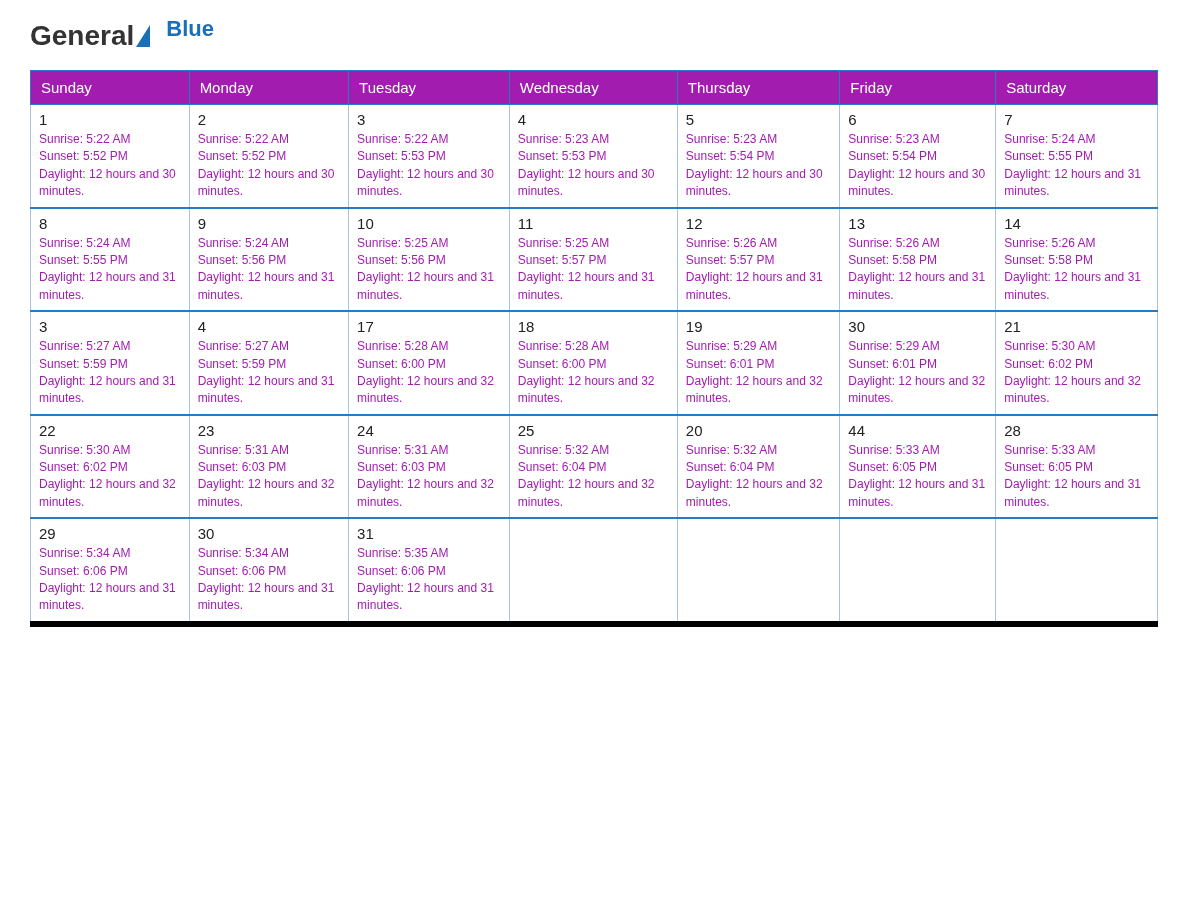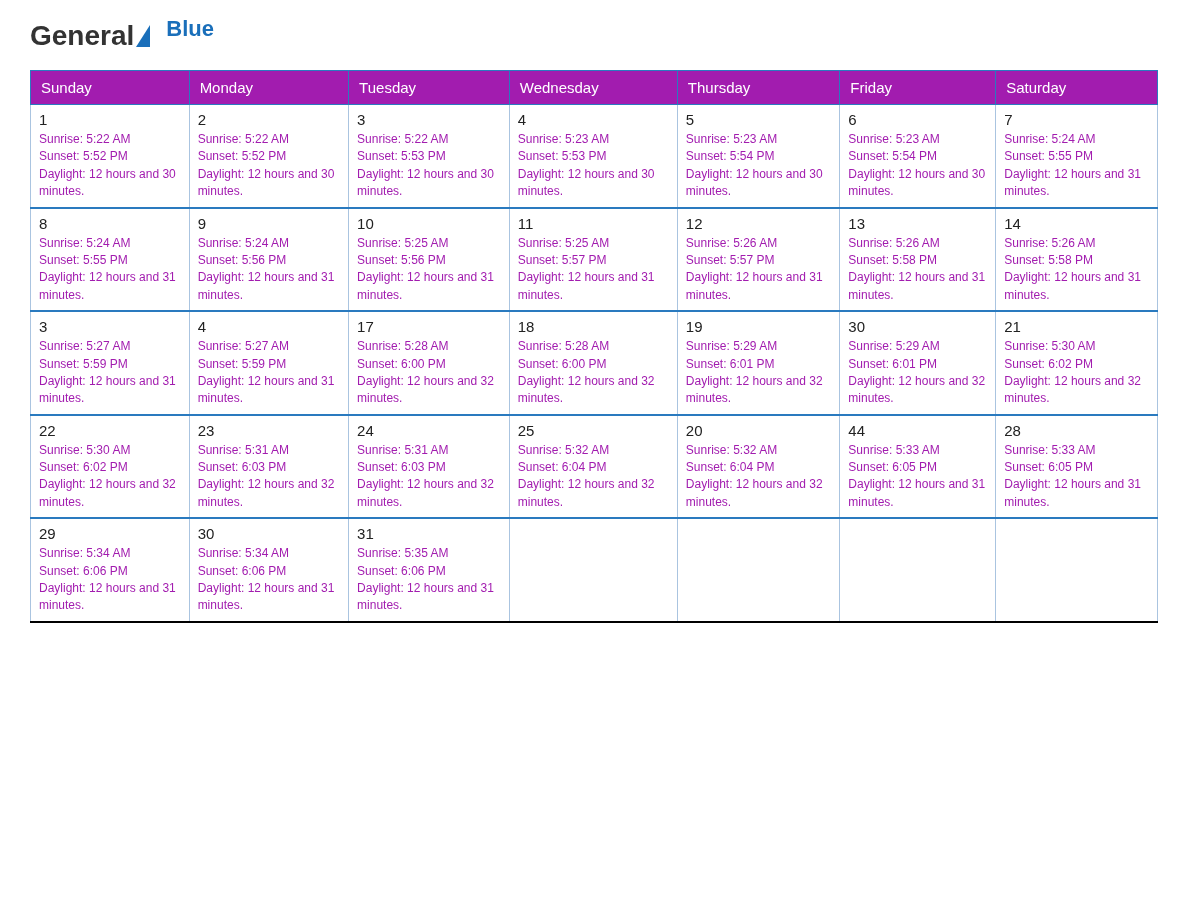--- a/index.html
+++ b/index.html
@@ -91,21 +91,21 @@
       color: #a21caf;
       line-height: 1.45;
     }
     tbody tr td.empty {
       background: #fff;
     }
     tbody tr {
       border-bottom: 2px solid #2a7abf;
     }
     tbody tr:last-child {
-      border-bottom: 2px solid #000000;
+      border-bottom: 6px solid #000000;
     }
   </style>
 </head>
 <body>
 
 <div class="header">
   <div class="logo">
     <div class="logo-text">
       <span class="logo-general">General</span>
       <span class="logo-triangle"></span>

